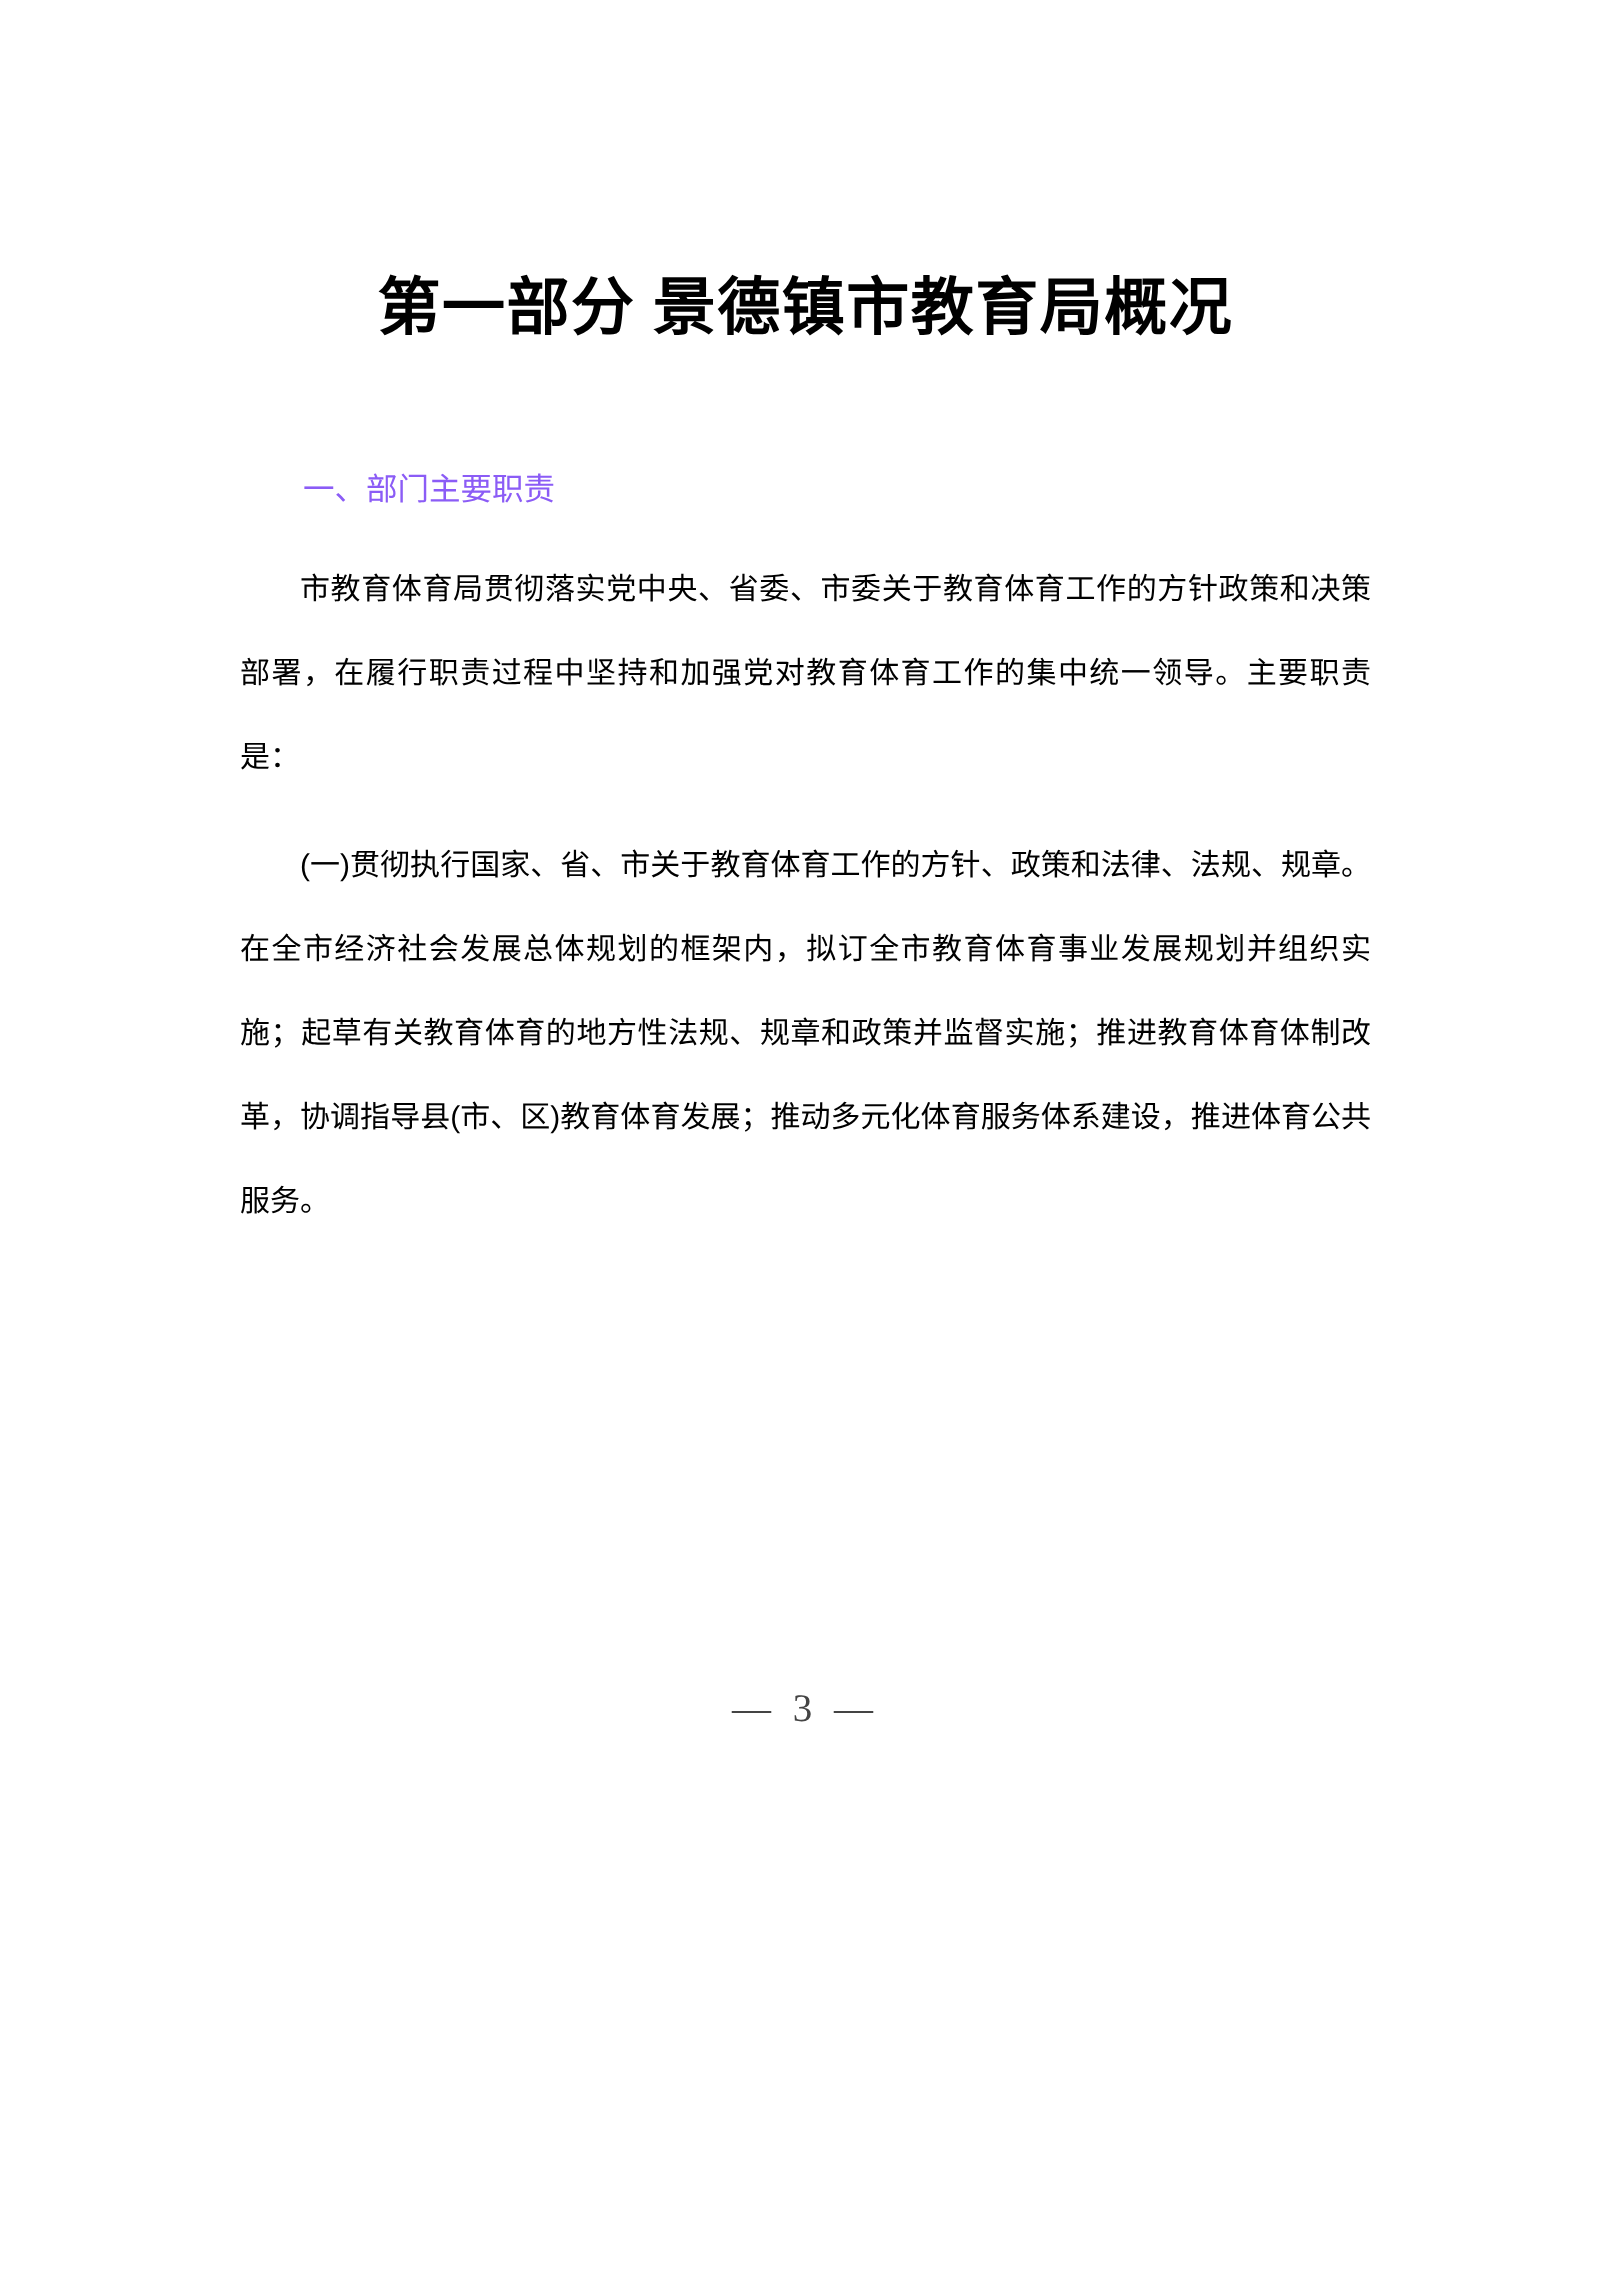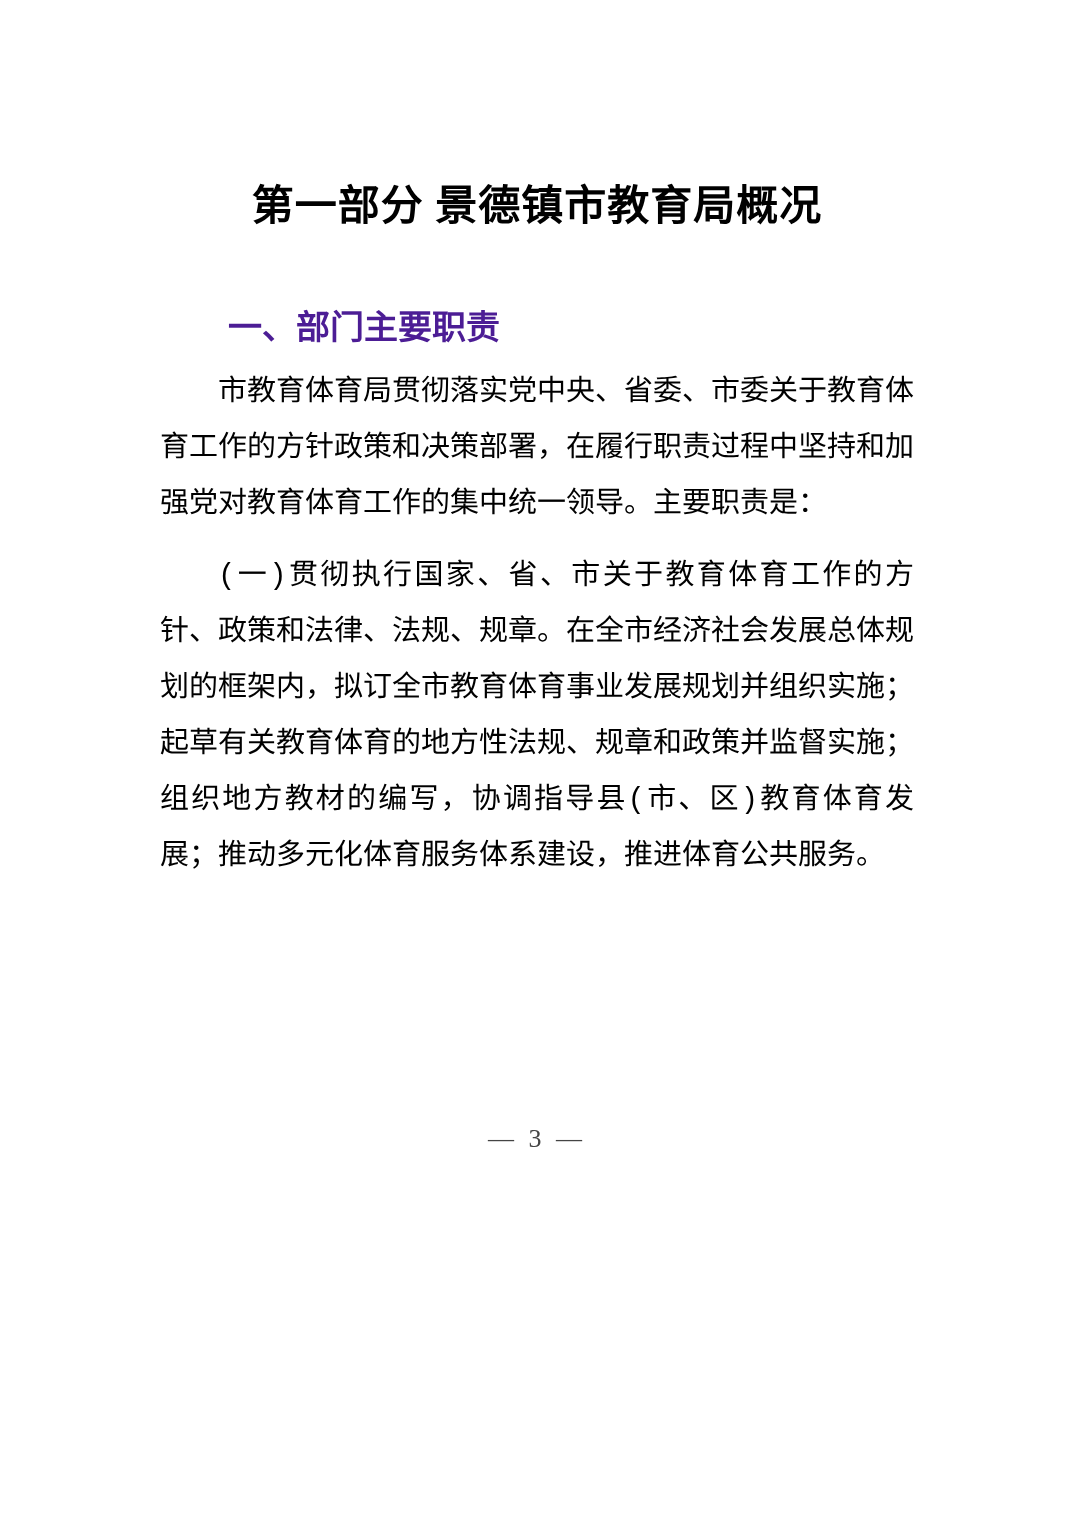--- a/index.html
+++ b/index.html
@@ -27,36 +27,36 @@
     font-size: 42px;
     line-height: 1.0;
     font-weight: bold;
     letter-spacing: 1px;
     font-family: "Liberation Serif", serif;
     color: #000000;
     white-space: nowrap;
   }
   .section-heading {
     margin: 80px 0 18px 0;
-    font-size: 34px;
+    font-size: 21px;
     line-height: 40px;
-    font-weight: bold;
+    font-weight: normal;
     text-indent: 2em;
     font-family: "Liberation Sans", sans-serif;
-    color: #4c1d95;
+    color: #8b5cf6;
   }
   .body-para {
     margin: 0 0 16px 0;
-    font-size: 29px;
+    font-size: 20px;
     line-height: 56px;
     text-align: justify;
     text-justify: inter-character;
     text-align-last: left;
     text-indent: 2em;
-    font-family: Liberation Mono, monospace;
+    font-family: Liberation Sans, sans-serif;
     color: #000000;
   }
   .page-footer {
     position: absolute;
     left: 0;
     bottom: 78px;
     width: 100%;
     text-align: center;
     font-size: 26px;
     color: #444444;
@@ -65,18 +65,18 @@
   }
 </style>
 </head>
 <body>
 
 <div class="page">
   <div class="content">
     <h1 class="doc-title">第一部分 景德镇市教育局概况</h1>
     <h2 class="section-heading">一、部门主要职责</h2>
     <p class="body-para">市教育体育局贯彻落实党中央、省委、市委关于教育体育工作的方针政策和决策部署，在履行职责过程中坚持和加强党对教育体育工作的集中统一领导。主要职责是：</p>
-    <p class="body-para">(一)贯彻执行国家、省、市关于教育体育工作的方针、政策和法律、法规、规章。在全市经济社会发展总体规划的框架内，拟订全市教育体育事业发展规划并组织实施；起草有关教育体育的地方性法规、规章和政策并监督实施；组织地方教材的编写，协调指导县(市、区)教育体育发展；推动多元化体育服务体系建设，推进体育公共服务。</p>
+    <p class="body-para">(一)贯彻执行国家、省、市关于教育体育工作的方针、政策和法律、法规、规章。在全市经济社会发展总体规划的框架内，拟订全市教育体育事业发展规划并组织实施；起草有关教育体育的地方性法规、规章和政策并监督实施；推进教育体育体制改革，协调指导县(市、区)教育体育发展；推动多元化体育服务体系建设，推进体育公共服务。</p>
   </div>
   <div class="page-footer">
     <span>— 3 —</span>
   </div>
 </div>
 
 </body></html>

